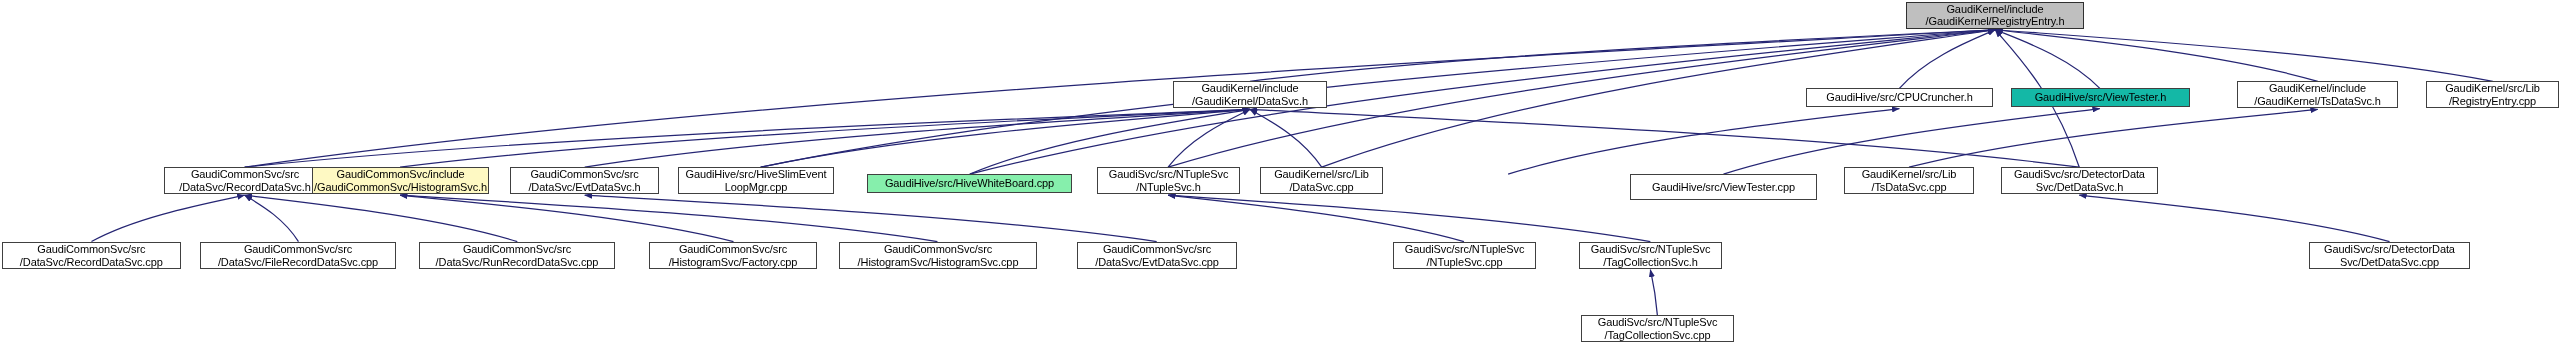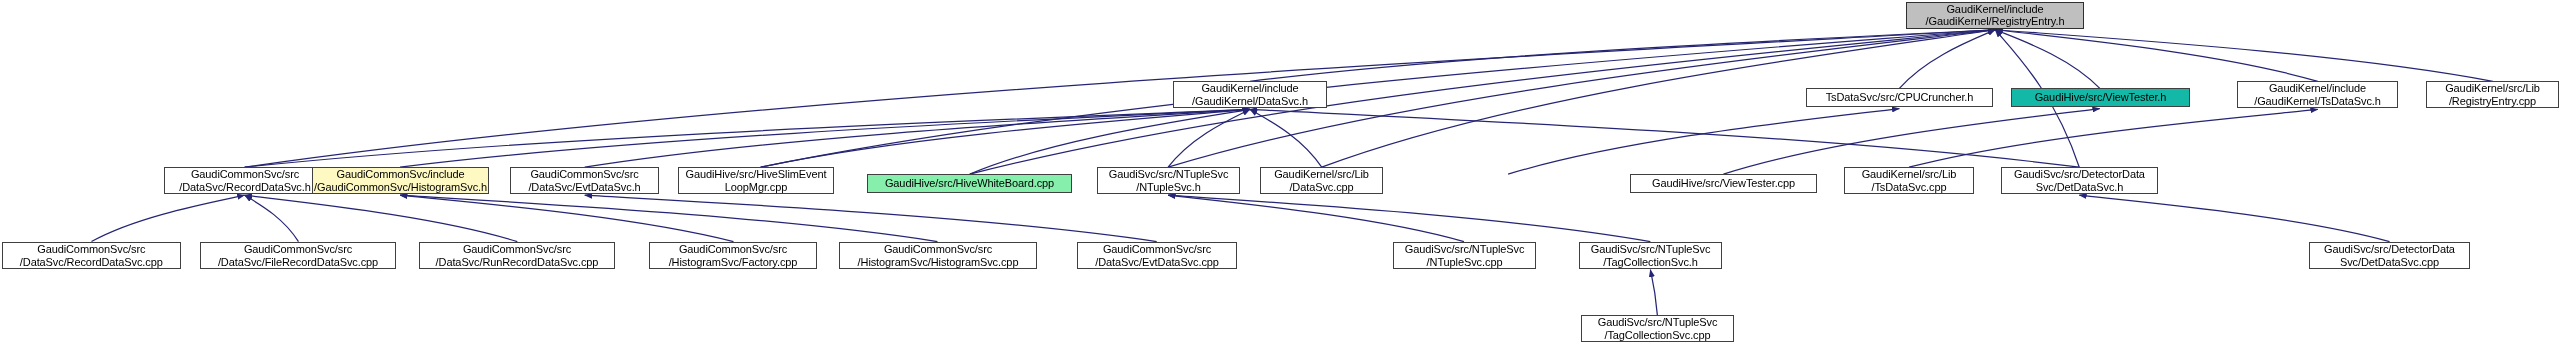--- a/index.html
+++ b/index.html
@@ -91,40 +91,40 @@
         <path d="M 1672.5 276 C 1571.1 246.85 1408.8600000000001 231.48 1334.5 223" fill="none" stroke="#252573" stroke-width="1.4" marker-end="url(#arrowhead)"></path>
         <path d="M 1885.5 276 C 1720.2 246.85 1455.72 231.48 1334.5 223" fill="none" stroke="#252573" stroke-width="1.4" marker-end="url(#arrowhead)"></path>
         <path d="M 2730 276 C 2623.65 246.85 2453.49 231.48 2375.5 223" fill="none" stroke="#252573" stroke-width="1.4" marker-end="url(#arrowhead)"></path>
         <path d="M 1893.5 360 C 1891.1 331.4 1887.26 316.32 1885.5 308" fill="none" stroke="#252573" stroke-width="1.4" marker-end="url(#arrowhead)"></path>
       </g>
   </svg>
 <div class="node root thick" style="left: 1906px; top: 1.8px; width: 178px; height: 27px; border-color: rgb(48, 48, 48); background: rgb(191, 191, 191); color: rgb(0, 0, 0);">GaudiKernel/include
 /GaudiKernel/RegistryEntry.h</div>
     <div class="node thick" style="left: 1173px; top: 81px; width: 154px; height: 27px; border-color: rgb(64, 64, 64); background: rgb(255, 255, 255); color: rgb(0, 0, 0);">GaudiKernel/include
 /GaudiKernel/DataSvc.h</div>
-    <div class="node thick" style="left: 1806px; top: 88px; width: 187px; height: 19px; border-color: rgb(64, 64, 64); background: rgb(255, 255, 255); color: rgb(0, 0, 0);">TsDataSvc/src/CPUCruncher.h</div>
+    <div class="node thick" style="left: 1806px; top: 88px; width: 187px; height: 19px; border-color: rgb(64, 64, 64); background: rgb(255, 255, 255); color: rgb(0, 0, 0);">GaudiHive/src/CPUCruncher.h</div>
     <div class="node thick" style="left: 2011px; top: 88px; width: 179px; height: 19px; border-color: rgb(64, 64, 64); background: #14b8a6; color: rgb(0, 0, 0);">GaudiHive/src/ViewTester.h</div>
     <div class="node" style="left: 2237px; top: 81px; width: 161px; height: 27px; border-color: rgb(64, 64, 64); background: rgb(255, 255, 255); color: rgb(0, 0, 0);">GaudiKernel/include
 /GaudiKernel/TsDataSvc.h</div>
     <div class="node thick" style="left: 2426px; top: 81px; width: 133px; height: 27px; border-color: rgb(64, 64, 64); background: rgb(255, 255, 255); color: rgb(0, 0, 0);">GaudiKernel/src/Lib
 /RegistryEntry.cpp</div>
     <div class="node" style="left: 164px; top: 167px; width: 162px; height: 27px; border-color: rgb(64, 64, 64); background: rgb(255, 255, 255); color: rgb(0, 0, 0);">GaudiCommonSvc/src
 /DataSvc/RecordDataSvc.h</div>
     <div class="node" style="left: 312px; top: 167px; width: 177px; height: 27px; border-color: rgb(64, 64, 64); background: #fef9c3; color: rgb(0, 0, 0);">GaudiCommonSvc/include
 /GaudiCommonSvc/HistogramSvc.h</div>
     <div class="node" style="left: 510px; top: 167px; width: 149px; height: 27px; border-color: rgb(64, 64, 64); background: rgb(255, 255, 255); color: rgb(0, 0, 0);">GaudiCommonSvc/src
 /DataSvc/EvtDataSvc.h</div>
     <div class="node" style="left: 678px; top: 167px; width: 156px; height: 27px; border-color: rgb(64, 64, 64); background: rgb(255, 255, 255); color: rgb(0, 0, 0);">GaudiHive/src/HiveSlimEvent
 LoopMgr.cpp</div>
     <div class="node thick" style="left: 867px; top: 174px; width: 205px; height: 19px; border-color: rgb(64, 64, 64); background: #86efac; color: rgb(0, 0, 0);">GaudiHive/src/HiveWhiteBoard.cpp</div>
     <div class="node" style="left: 1097px; top: 167px; width: 143px; height: 27px; border-color: rgb(64, 64, 64); background: rgb(255, 255, 255); color: rgb(0, 0, 0);">GaudiSvc/src/NTupleSvc
 /NTupleSvc.h</div>
     <div class="node" style="left: 1260px; top: 167px; width: 123px; height: 27px; border-color: rgb(64, 64, 64); background: rgb(255, 255, 255); color: rgb(0, 0, 0);">GaudiKernel/src/Lib
 /DataSvc.cpp</div>
-    <div class="node thick" style="left: 1630px; top: 174px; width: 187px; height: 19px; border-color: rgb(64, 64, 64); background: rgb(255, 255, 255); color: rgb(0, 0, 0);">GaudiHive/src/ViewTester.cpp</div>
+    <div class="node thick" style="left: 1630px; top: 174px; width: 187px; height: 26px; border-color: rgb(64, 64, 64); background: rgb(255, 255, 255); color: rgb(0, 0, 0);">GaudiHive/src/ViewTester.cpp</div>
     <div class="node" style="left: 1844px; top: 167px; width: 130px; height: 27px; border-color: rgb(64, 64, 64); background: rgb(255, 255, 255); color: rgb(0, 0, 0);">GaudiKernel/src/Lib
 /TsDataSvc.cpp</div>
     <div class="node" style="left: 2001px; top: 167px; width: 157px; height: 27px; border-color: rgb(64, 64, 64); background: rgb(255, 255, 255); color: rgb(0, 0, 0);">GaudiSvc/src/DetectorData
 Svc/DetDataSvc.h</div>
     <div class="node" style="left: 1.8px; top: 242px; width: 179px; height: 27px; border-color: rgb(64, 64, 64); background: rgb(255, 255, 255); color: rgb(0, 0, 0);">GaudiCommonSvc/src
 /DataSvc/RecordDataSvc.cpp</div>
     <div class="node" style="left: 200px; top: 242px; width: 196px; height: 27px; border-color: rgb(64, 64, 64); background: rgb(255, 255, 255); color: rgb(0, 0, 0);">GaudiCommonSvc/src
 /DataSvc/FileRecordDataSvc.cpp</div>
     <div class="node" style="left: 419px; top: 242px; width: 196px; height: 27px; border-color: rgb(64, 64, 64); background: rgb(255, 255, 255); color: rgb(0, 0, 0);">GaudiCommonSvc/src
 /DataSvc/RunRecordDataSvc.cpp</div>

